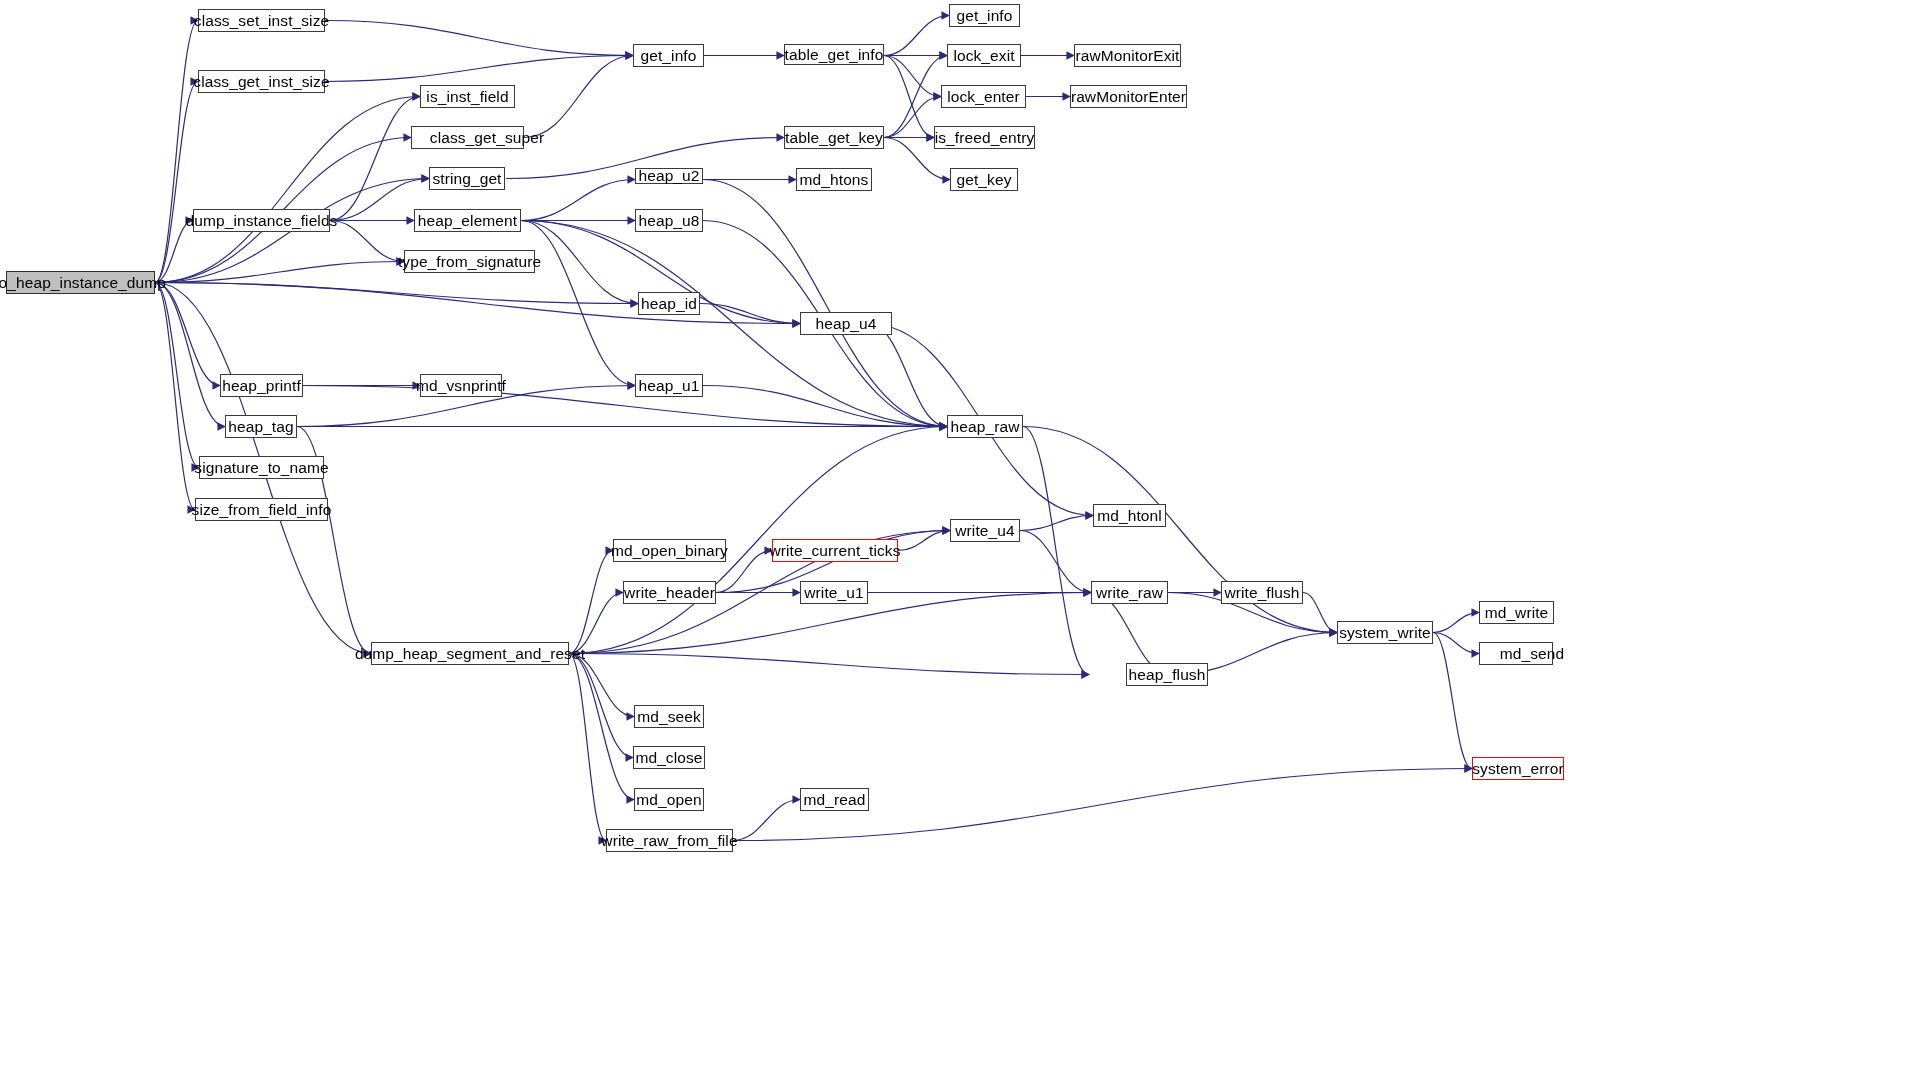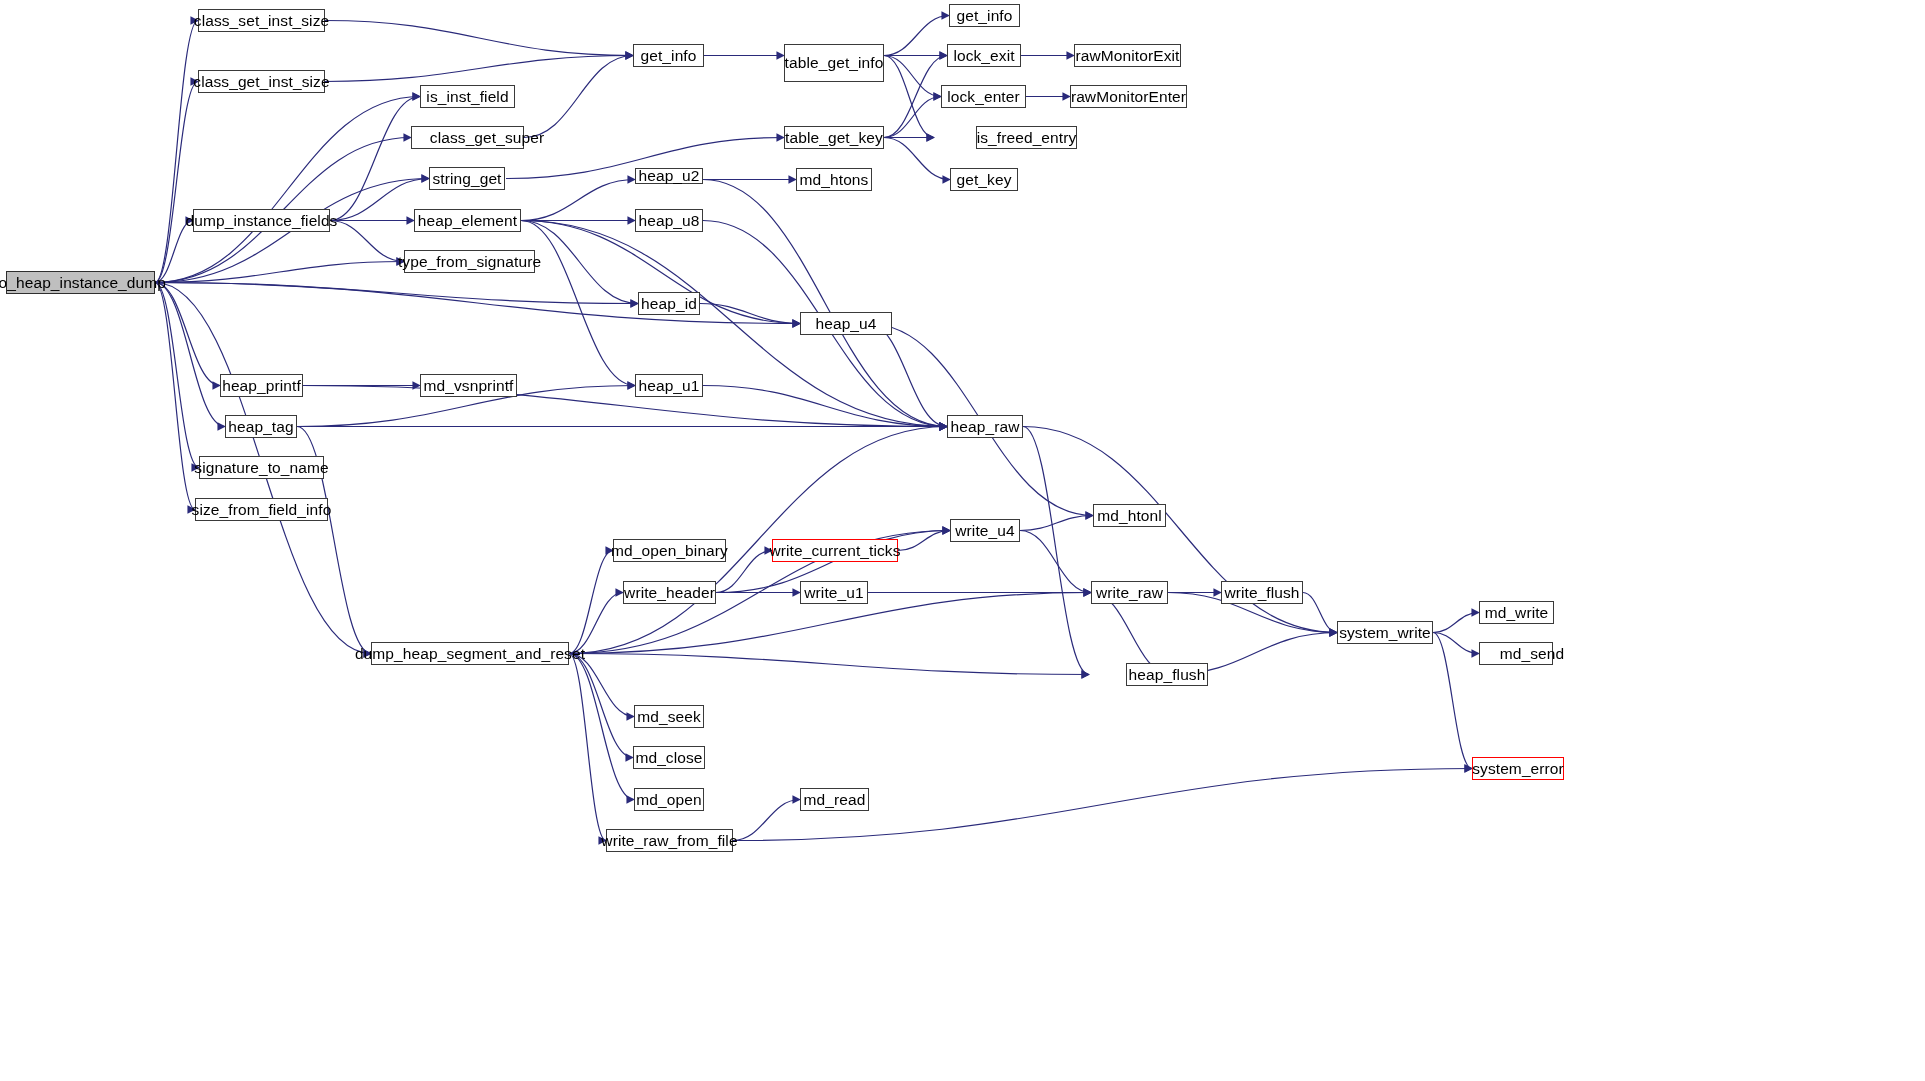--- a/index.html
+++ b/index.html
@@ -146,44 +146,44 @@
       <div class="node" style="left: 193px; top: 209px; width: 137px; height: 23px;">dump_instance_fields</div>
       <div class="node" style="left: 220px; top: 374px; width: 83px; height: 23px;">heap_printf</div>
       <div class="node" style="left: 225px; top: 415px; width: 72px; height: 23px;">heap_tag</div>
       <div class="node" style="left: 199px; top: 456px; width: 125px; height: 23px;">signature_to_name</div>
       <div class="node" style="left: 195px; top: 498px; width: 133px; height: 23px;">size_from_field_info</div>
       <div class="node" style="left: 420px; top: 85px; width: 95px; height: 23px;">is_inst_field</div>
       <div class="node" style="left: 411px; top: 126px; width: 113px; height: 23px; padding-left: 39px;">class_get_super</div>
       <div class="node" style="left: 429px; top: 167px; width: 76px; height: 23px;">string_get</div>
       <div class="node" style="left: 414px; top: 209px; width: 107px; height: 23px;">heap_element</div>
       <div class="node" style="left: 404px; top: 250px; width: 131px; height: 23px;">type_from_signature</div>
-      <div class="node" style="left: 420px; top: 374px; width: 97px; height: 23px;">md_vsnprintf</div>
+      <div class="node" style="left: 420px; top: 374px; width: 82px; height: 23px;">md_vsnprintf</div>
       <div class="node" style="left: 371px; top: 642px; width: 198px; height: 23px;">dump_heap_segment_and_reset</div>
       <div class="node" style="left: 633px; top: 44px; width: 71px; height: 23px;">get_info</div>
       <div class="node" style="left: 635px; top: 168px; width: 68px; height: 16px;">heap_u2</div>
       <div class="node" style="left: 635px; top: 209px; width: 68px; height: 23px;">heap_u8</div>
       <div class="node" style="left: 638px; top: 292px; width: 62px; height: 23px;">heap_id</div>
       <div class="node" style="left: 635px; top: 374px; width: 68px; height: 23px;">heap_u1</div>
       <div class="node" style="left: 613px; top: 539px; width: 113px; height: 23px;">md_open_binary</div>
       <div class="node" style="left: 623px; top: 581px; width: 93px; height: 23px;">write_header</div>
       <div class="node" style="left: 634px; top: 705px; width: 70px; height: 23px;">md_seek</div>
       <div class="node" style="left: 633px; top: 746px; width: 72px; height: 23px;">md_close</div>
       <div class="node" style="left: 634px; top: 788px; width: 70px; height: 23px;">md_open</div>
       <div class="node" style="left: 606px; top: 829px; width: 127px; height: 23px;">write_raw_from_file</div>
-      <div class="node" style="left: 784px; top: 44px; width: 100px; height: 38px;">table_get_info</div>
+      <div class="node" style="left: 784px; top: 44px; width: 100px; height: 21px;">table_get_info</div>
       <div class="node" style="left: 784px; top: 126px; width: 100px; height: 23px;">table_get_key</div>
       <div class="node" style="left: 796px; top: 168px; width: 76px; height: 23px;">md_htons</div>
       <div class="node" style="left: 800px; top: 312px; width: 92px; height: 23px;">heap_u4</div>
       <div class="node" style="left: 800px; top: 581px; width: 68px; height: 23px;">write_u1</div>
       <div class="node" style="left: 800px; top: 788px; width: 69px; height: 23px;">md_read</div>
       <div class="node missing" style="left: 772px; top: 539px; width: 126px; height: 23px;">write_current_ticks</div>
       <div class="node" style="left: 949px; top: 4px; width: 71px; height: 23px;">get_info</div>
       <div class="node" style="left: 947px; top: 44px; width: 74px; height: 23px;">lock_exit</div>
       <div class="node" style="left: 941px; top: 85px; width: 85px; height: 23px;">lock_enter</div>
-      <div class="node" style="left: 934px; top: 126px; width: 101px; height: 23px; margin-left: 42px;">is_freed_entry</div>
+      <div class="node" style="left: 934px; top: 126px; width: 101px; height: 23px;">is_freed_entry</div>
       <div class="node" style="left: 950px; top: 168px; width: 68px; height: 23px;">get_key</div>
       <div class="node" style="left: 947px; top: 415px; width: 76px; height: 23px;">heap_raw</div>
       <div class="node" style="left: 950px; top: 519px; width: 70px; height: 23px;">write_u4</div>
       <div class="node" style="left: 1074px; top: 44px; width: 107px; height: 23px;">rawMonitorExit</div>
       <div class="node" style="left: 1070px; top: 85px; width: 117px; height: 23px;">rawMonitorEnter</div>
       <div class="node" style="left: 1093px; top: 504px; width: 73px; height: 23px;">md_htonl</div>
       <div class="node" style="left: 1091px; top: 581px; width: 77px; height: 23px;">write_raw</div>
       <div class="node" style="left: 1089px; top: 663px; width: 82px; height: 23px; margin-left: 37px;">heap_flush</div>
       <div class="node" style="left: 1221px; top: 581px; width: 82px; height: 23px;">write_flush</div>
       <div class="node" style="left: 1337px; top: 621px; width: 96px; height: 23px;">system_write</div>

